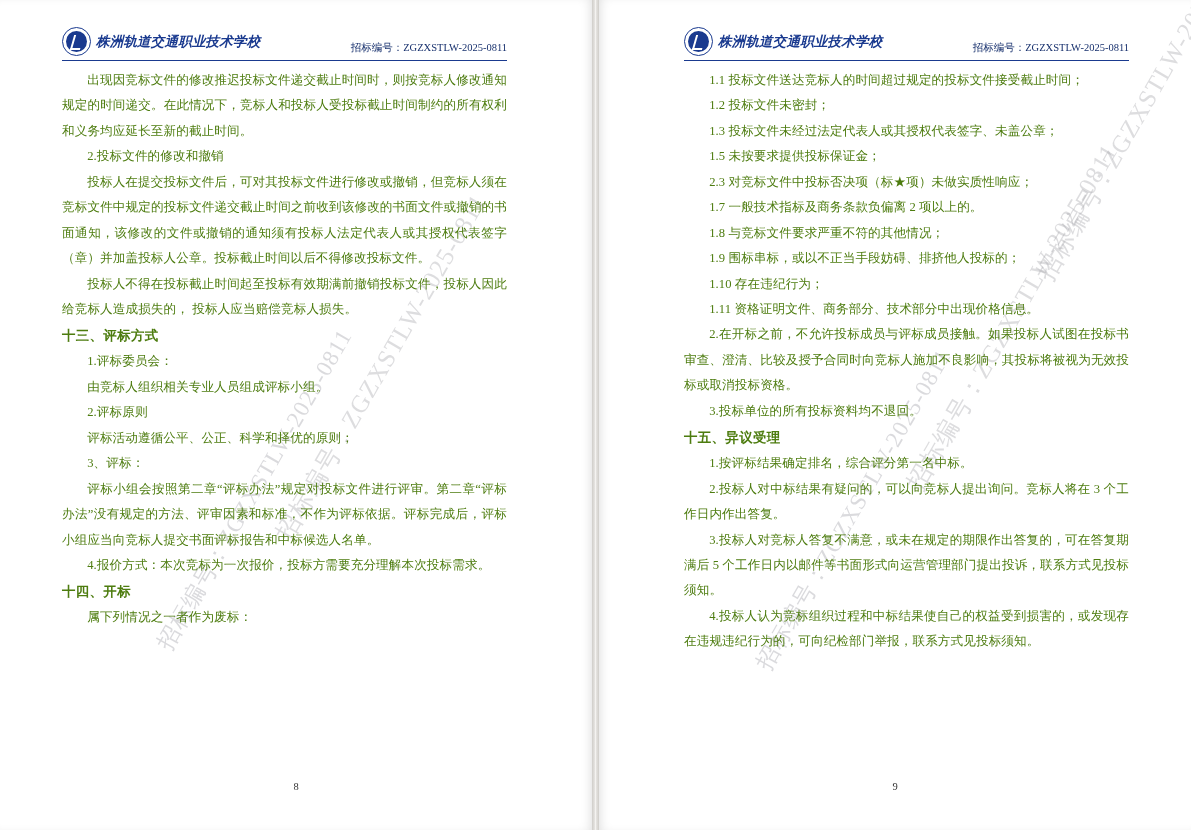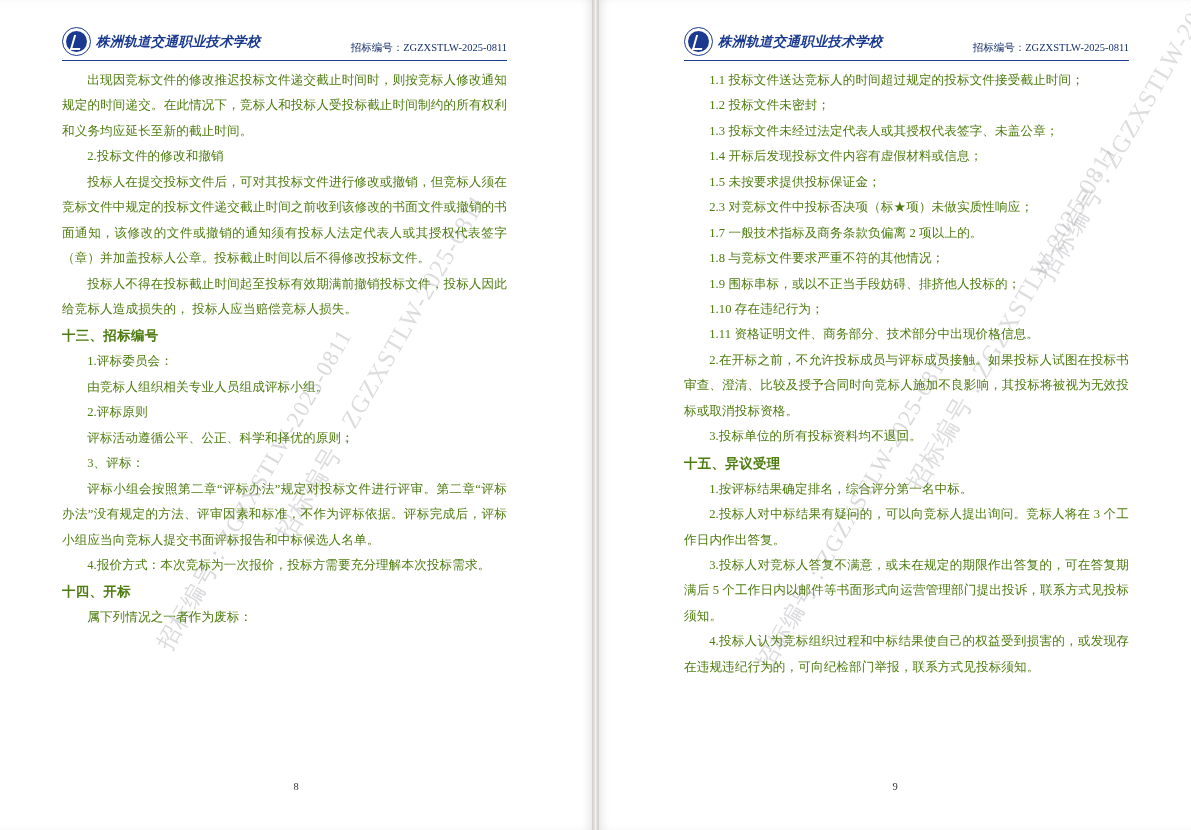--- a/index.html
+++ b/index.html
@@ -177,21 +177,21 @@
               <div class="school-name">株洲轨道交通职业技术学校</div>
             </div>
             <div class="hdr-right">招标编号：ZGZXSTLW-2025-0811</div>
           </div>
 
           <div class="body">
             <p class="p-ind">出现因竞标文件的修改推迟投标文件递交截止时间时，则按竞标人修改通知规定的时间递交。在此情况下，竞标人和投标人受投标截止时间制约的所有权利和义务均应延长至新的截止时间。</p>
             <p class="p-ind">2.投标文件的修改和撤销</p>
             <p class="p-ind">投标人在提交投标文件后，可对其投标文件进行修改或撤销，但竞标人须在竞标文件中规定的投标文件递交截止时间之前收到该修改的书面文件或撤销的书面通知，该修改的文件或撤销的通知须有投标人法定代表人或其授权代表签字（章）并加盖投标人公章。投标截止时间以后不得修改投标文件。</p>
             <p class="p-ind">投标人不得在投标截止时间起至投标有效期满前撤销投标文件，投标人因此给竞标人造成损失的， 投标人应当赔偿竞标人损失。</p>
-            <p class="h-sec">十三、招标编号</p>
+            <p class="h-sec">十三、评标方式</p>
             <p class="p-ind">1.评标委员会：</p>
             <p class="p-ind">由竞标人组织相关专业人员组成评标小组。</p>
             <p class="p-ind">2.评标原则</p>
             <p class="p-ind">评标活动遵循公平、公正、科学和择优的原则；</p>
             <p class="p-ind">3、评标：</p>
             <p class="p-ind">评标小组会按照第二章“评标办法”规定对投标文件进行评审。第二章“评标办法”没有规定的方法、评审因素和标准，不作为评标依据。评标完成后，评标小组应当向竞标人提交书面评标报告和中标候选人名单。</p>
             <p class="p-ind">4.报价方式：本次竞标为一次报价，投标方需要充分理解本次投标需求。</p>
             <p class="h-sec">十四、开标</p>
             <p class="p-ind">属下列情况之一者作为废标：</p>
           </div>
@@ -215,21 +215,20 @@
               <div class="logo"></div>
               <div class="school-name">株洲轨道交通职业技术学校</div>
             </div>
             <div class="hdr-right">招标编号：ZGZXSTLW-2025-0811</div>
           </div>
 
           <div class="body">
             <p class="p-ind">1.1 投标文件送达竞标人的时间超过规定的投标文件接受截止时间；</p>
             <p class="p-ind">1.2 投标文件未密封；</p>
             <p class="p-ind">1.3 投标文件未经过法定代表人或其授权代表签字、未盖公章；</p>
-            <p class="p-ind">1.4 开标后发现投标文件内容有虚假材料或信息；</p>
             <p class="p-ind">1.5 未按要求提供投标保证金；</p>
             <p class="p-ind">2.3 对竞标文件中投标否决项（标★项）未做实质性响应；</p>
             <p class="p-ind">1.7 一般技术指标及商务条款负偏离 2 项以上的。</p>
             <p class="p-ind">1.8 与竞标文件要求严重不符的其他情况；</p>
             <p class="p-ind">1.9 围标串标，或以不正当手段妨碍、排挤他人投标的；</p>
             <p class="p-ind">1.10 存在违纪行为；</p>
             <p class="p-ind">1.11 资格证明文件、商务部分、技术部分中出现价格信息。</p>
             <p class="p-ind">2.在开标之前，不允许投标成员与评标成员接触。如果投标人试图在投标书审查、澄清、比较及授予合同时向竞标人施加不良影响，其投标将被视为无效投标或取消投标资格。</p>
             <p class="p-bold">3.投标单位的所有投标资料均不退回。</p>
             <p class="h-sec">十五、异议受理</p>

